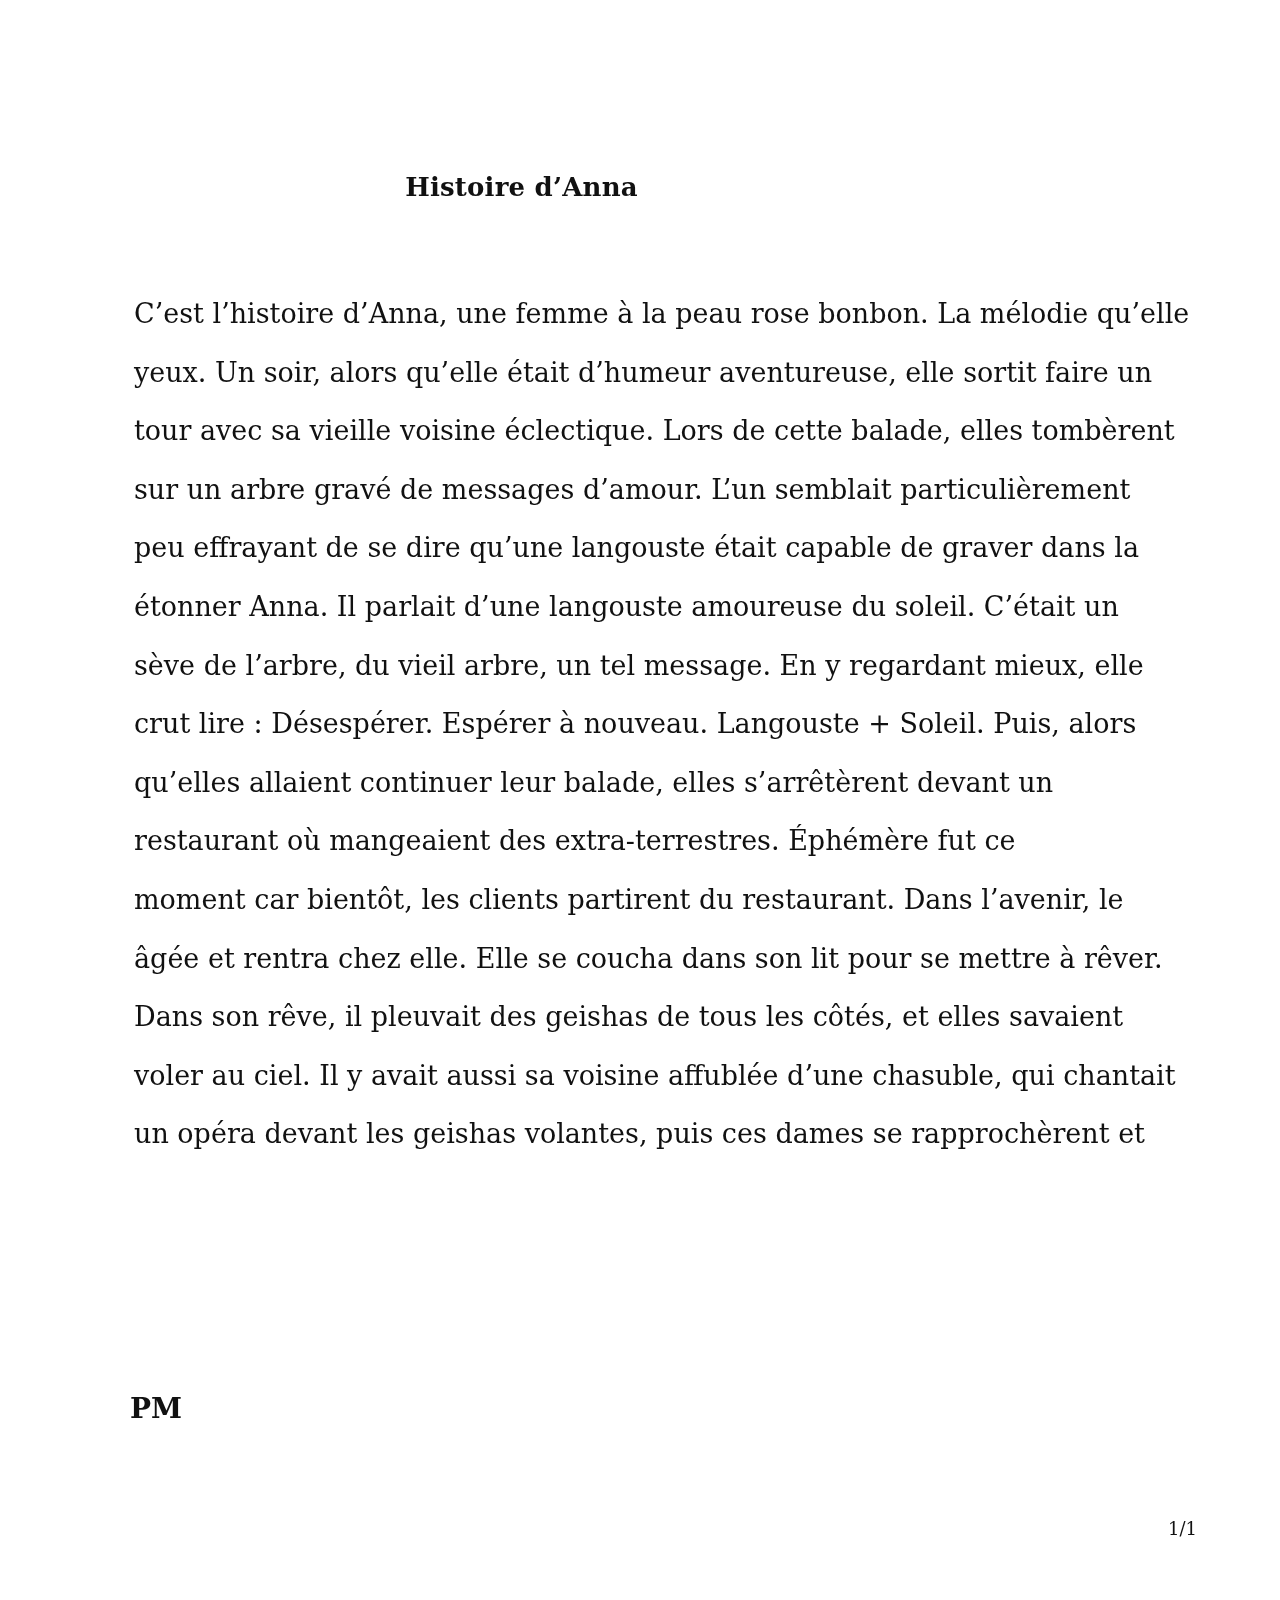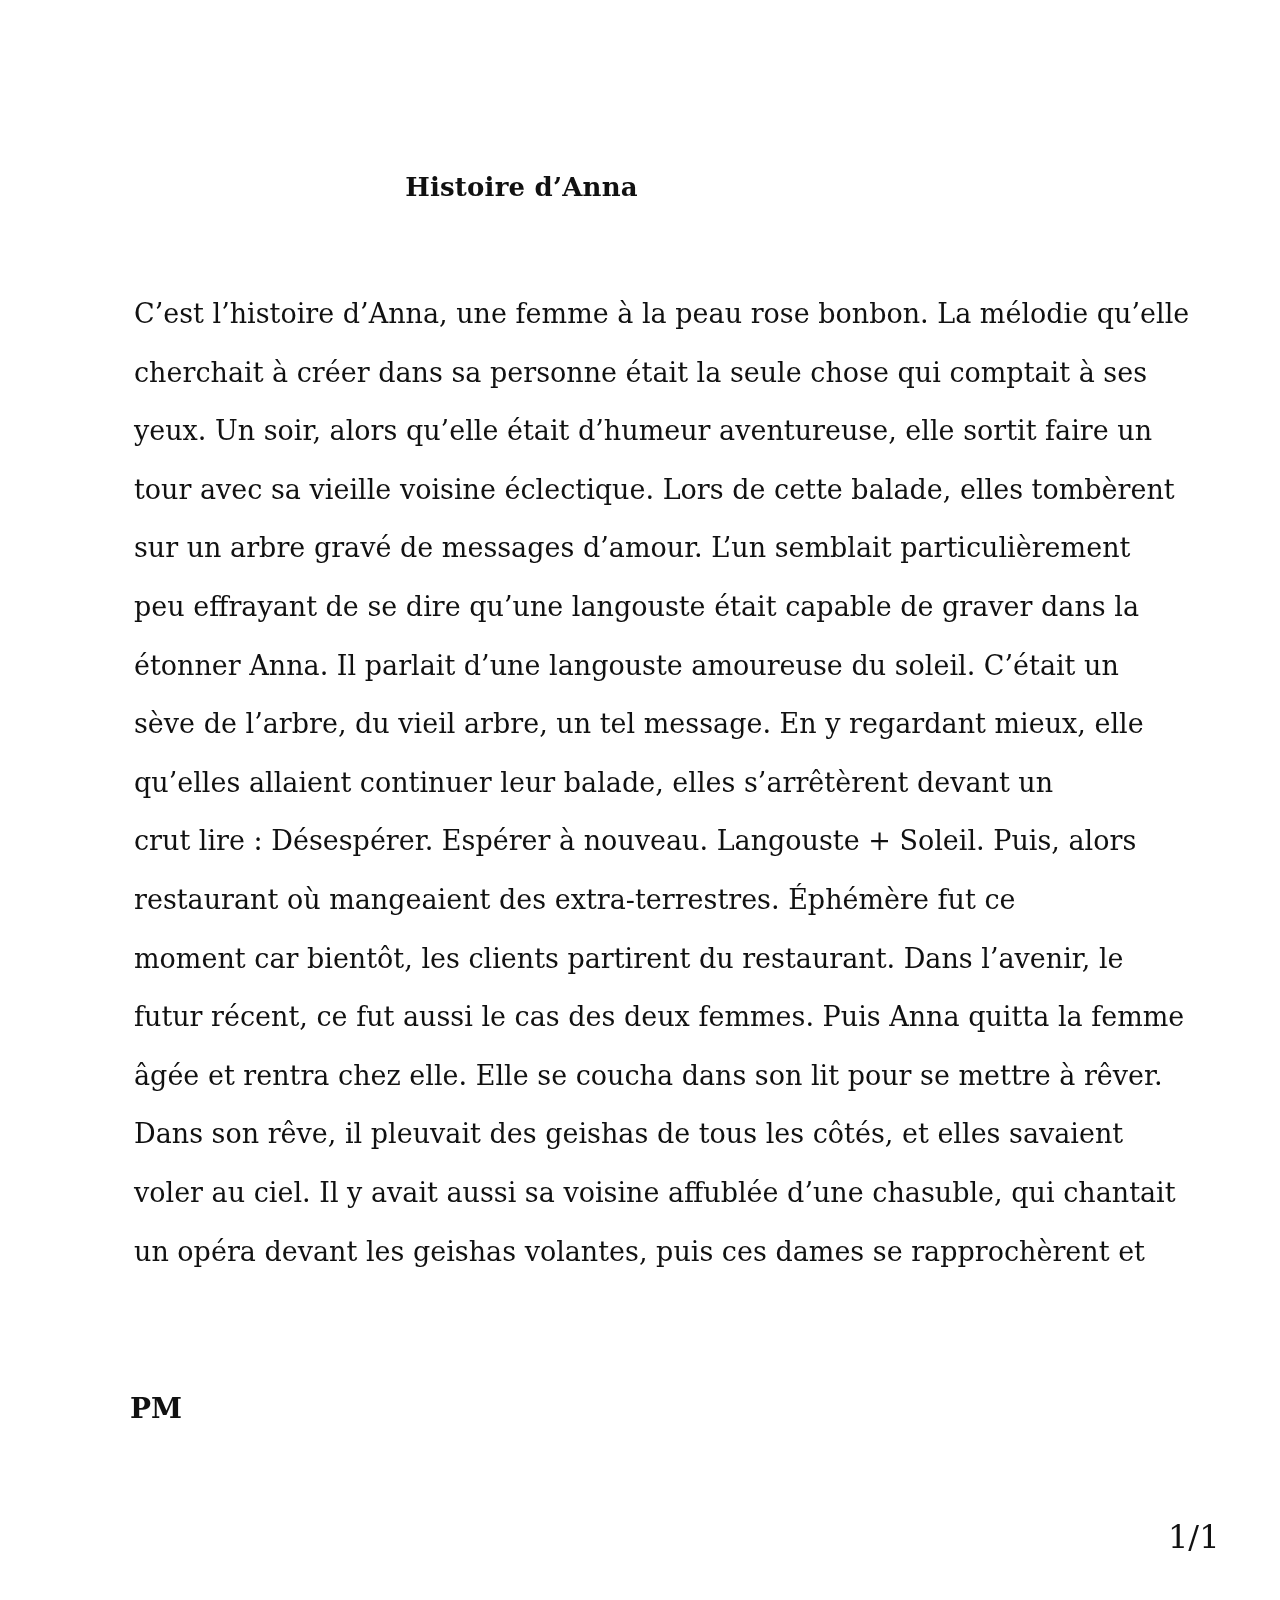--- a/index.html
+++ b/index.html
@@ -16,42 +16,40 @@
       font-size: 27px; line-height: 58.6px; margin: 0;
     }
     .body-text .line { display: block; white-space: nowrap; }
     .body-text b { font-weight: normal; }
     .signature {
       position: absolute; top: 1392px; left: 130px;
       font-size: 28px; font-weight: bold;
     }
     .page-num {
       position: absolute; top: 1518px; left: 1168px;
-      font-size: 32px;
+      font-size: 18px;
     }
   </style>
 </head>
 <body>
 
 <div>
   <div class="title">Histoire d’Anna</div>
   <p class="body-text" id="body-text">
       <span class="line"><span>C’est l’histoire d’Anna, une femme à la peau </span><b>rose</b><span> bonbon. La </span><b>mélodie</b><span> qu’elle</span></span>
-      <span class="line"><span>cherchait à créer dans sa personne était la seule chose qui comptait à ses</span></span>
       <span class="line"><span>yeux. Un soir, alors qu’elle était d’humeur </span><b>aventureuse</b><span>, elle sortit faire un</span></span>
       <span class="line"><span>tour avec sa vieille voisine </span><b>éclectique</b><span>. Lors de cette balade, elles tombèrent</span></span>
       <span class="line"><span>sur un </span><b>arbre</b><span> gravé de messages d’amour. L’un semblait particulièrement</span></span>
       <span class="line"><span>peu </span><b>effrayant</b><span> de se dire qu’une langouste était capable de graver dans la</span></span>
       <span class="line"><span>étonner Anna. Il parlait d’une </span><b>langouste</b><span> amoureuse du </span><b>soleil</b><span>. C’était un</span></span>
       <span class="line"><span>sève de l’arbre, du vieil arbre, un tel message. En y regardant mieux, elle</span></span>
+      <span class="line"><span>crut lire : </span><b>Désespérer</b><span>. Espérer à nouveau. Langouste + Soleil. Puis, alors</span></span>
       <span class="line"><span>qu’elles allaient continuer leur balade, elles s’arrêtèrent devant un</span></span>
-      <span class="line"><span>crut lire : </span><b>Désespérer</b><span>. Espérer à nouveau. Langouste + Soleil. Puis, alors</span></span>
       <span class="line"><span>restaurant où mangeaient des </span><b>extra-terrestres</b><span>. </span><b>Éphémère</b><span> fut ce</span></span>
       <span class="line"><span>moment car bientôt, les clients partirent du restaurant. Dans l’</span><b>avenir</b><span>, le</span></span>
-      <span class="line"><span>futur récent, ce fut aussi le cas des deux femmes. Puis Anna quitta la femme</span></span>
       <span class="line"><span>âgée et rentra chez elle. Elle se coucha dans son lit pour se mettre à </span><b>rêver</b><span>.</span></span>
       <span class="line"><span>Dans son rêve, il </span><b>pleuvait</b><span> des </span><b>geishas</b><span> de tous les côtés, et elles savaient</span></span>
       <span class="line"><b>voler</b><span> au ciel. Il y avait aussi sa voisine affublée d’une </span><b>chasuble</b><span>, qui chantait</span></span>
       <span class="line"><span>un opéra devant les geishas volantes, puis ces dames se rapprochèrent et</span></span>
     </p>
   <div class="signature">PM</div>
   <div class="page-num">1/1</div>
 </div>
 
 </body></html>

